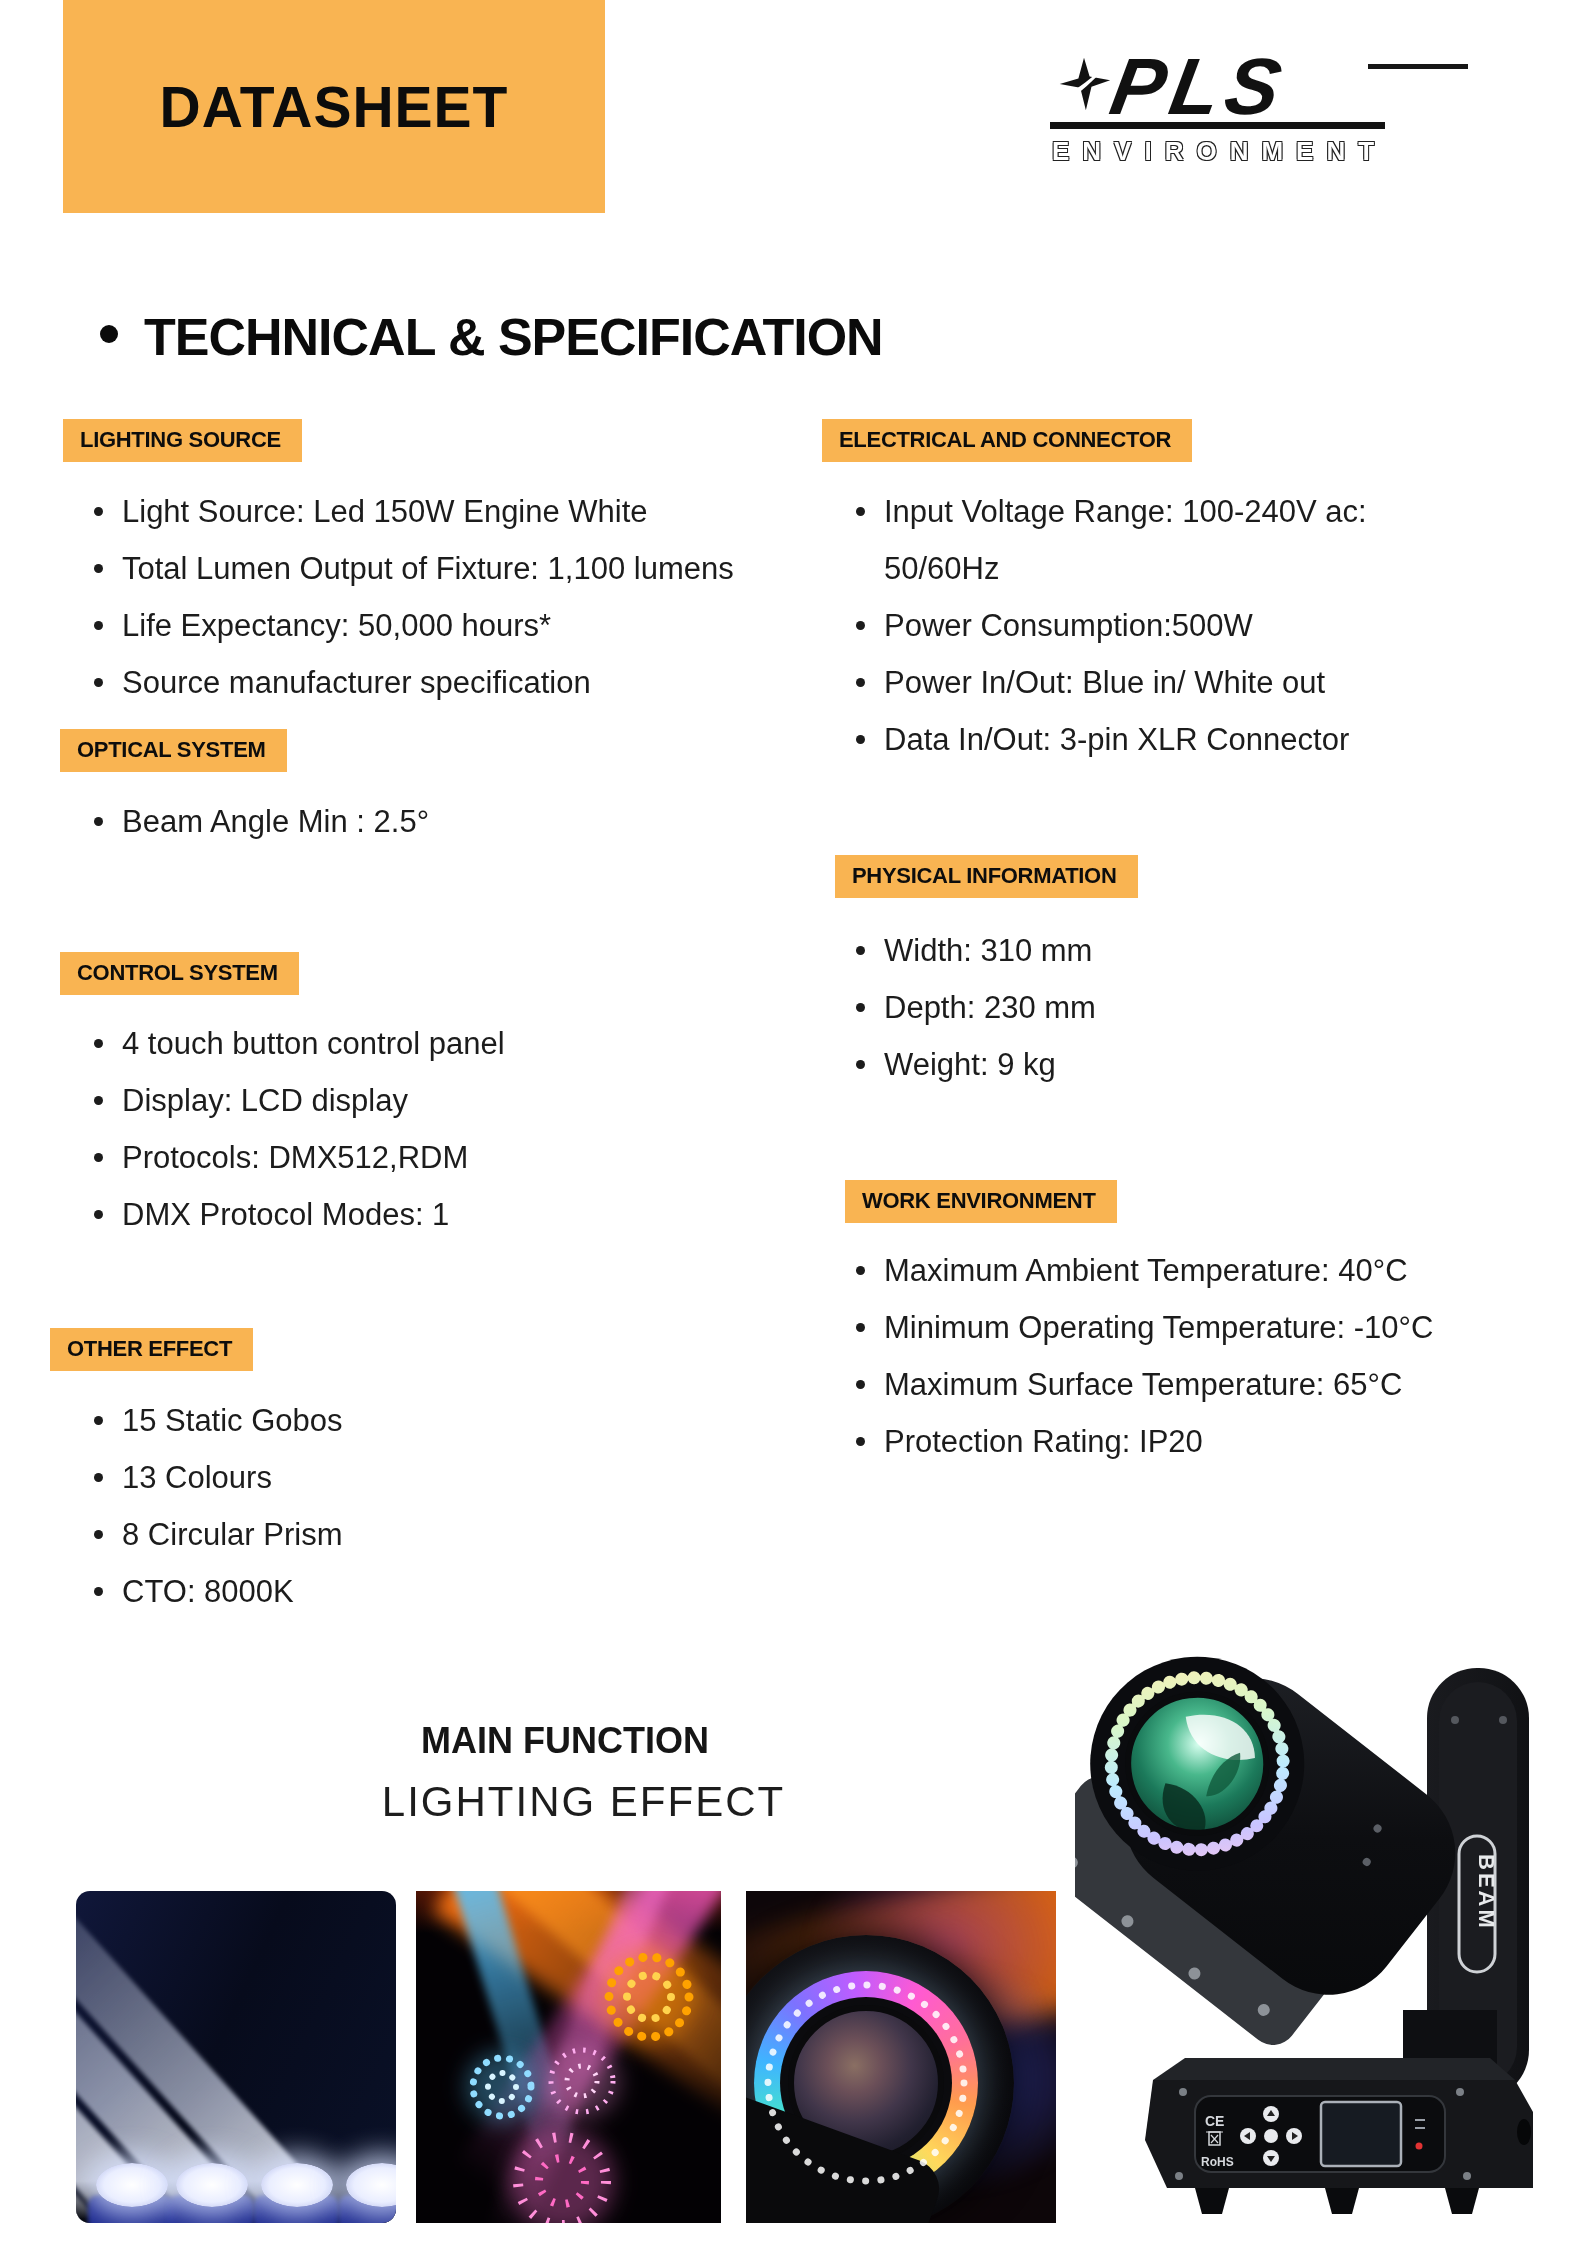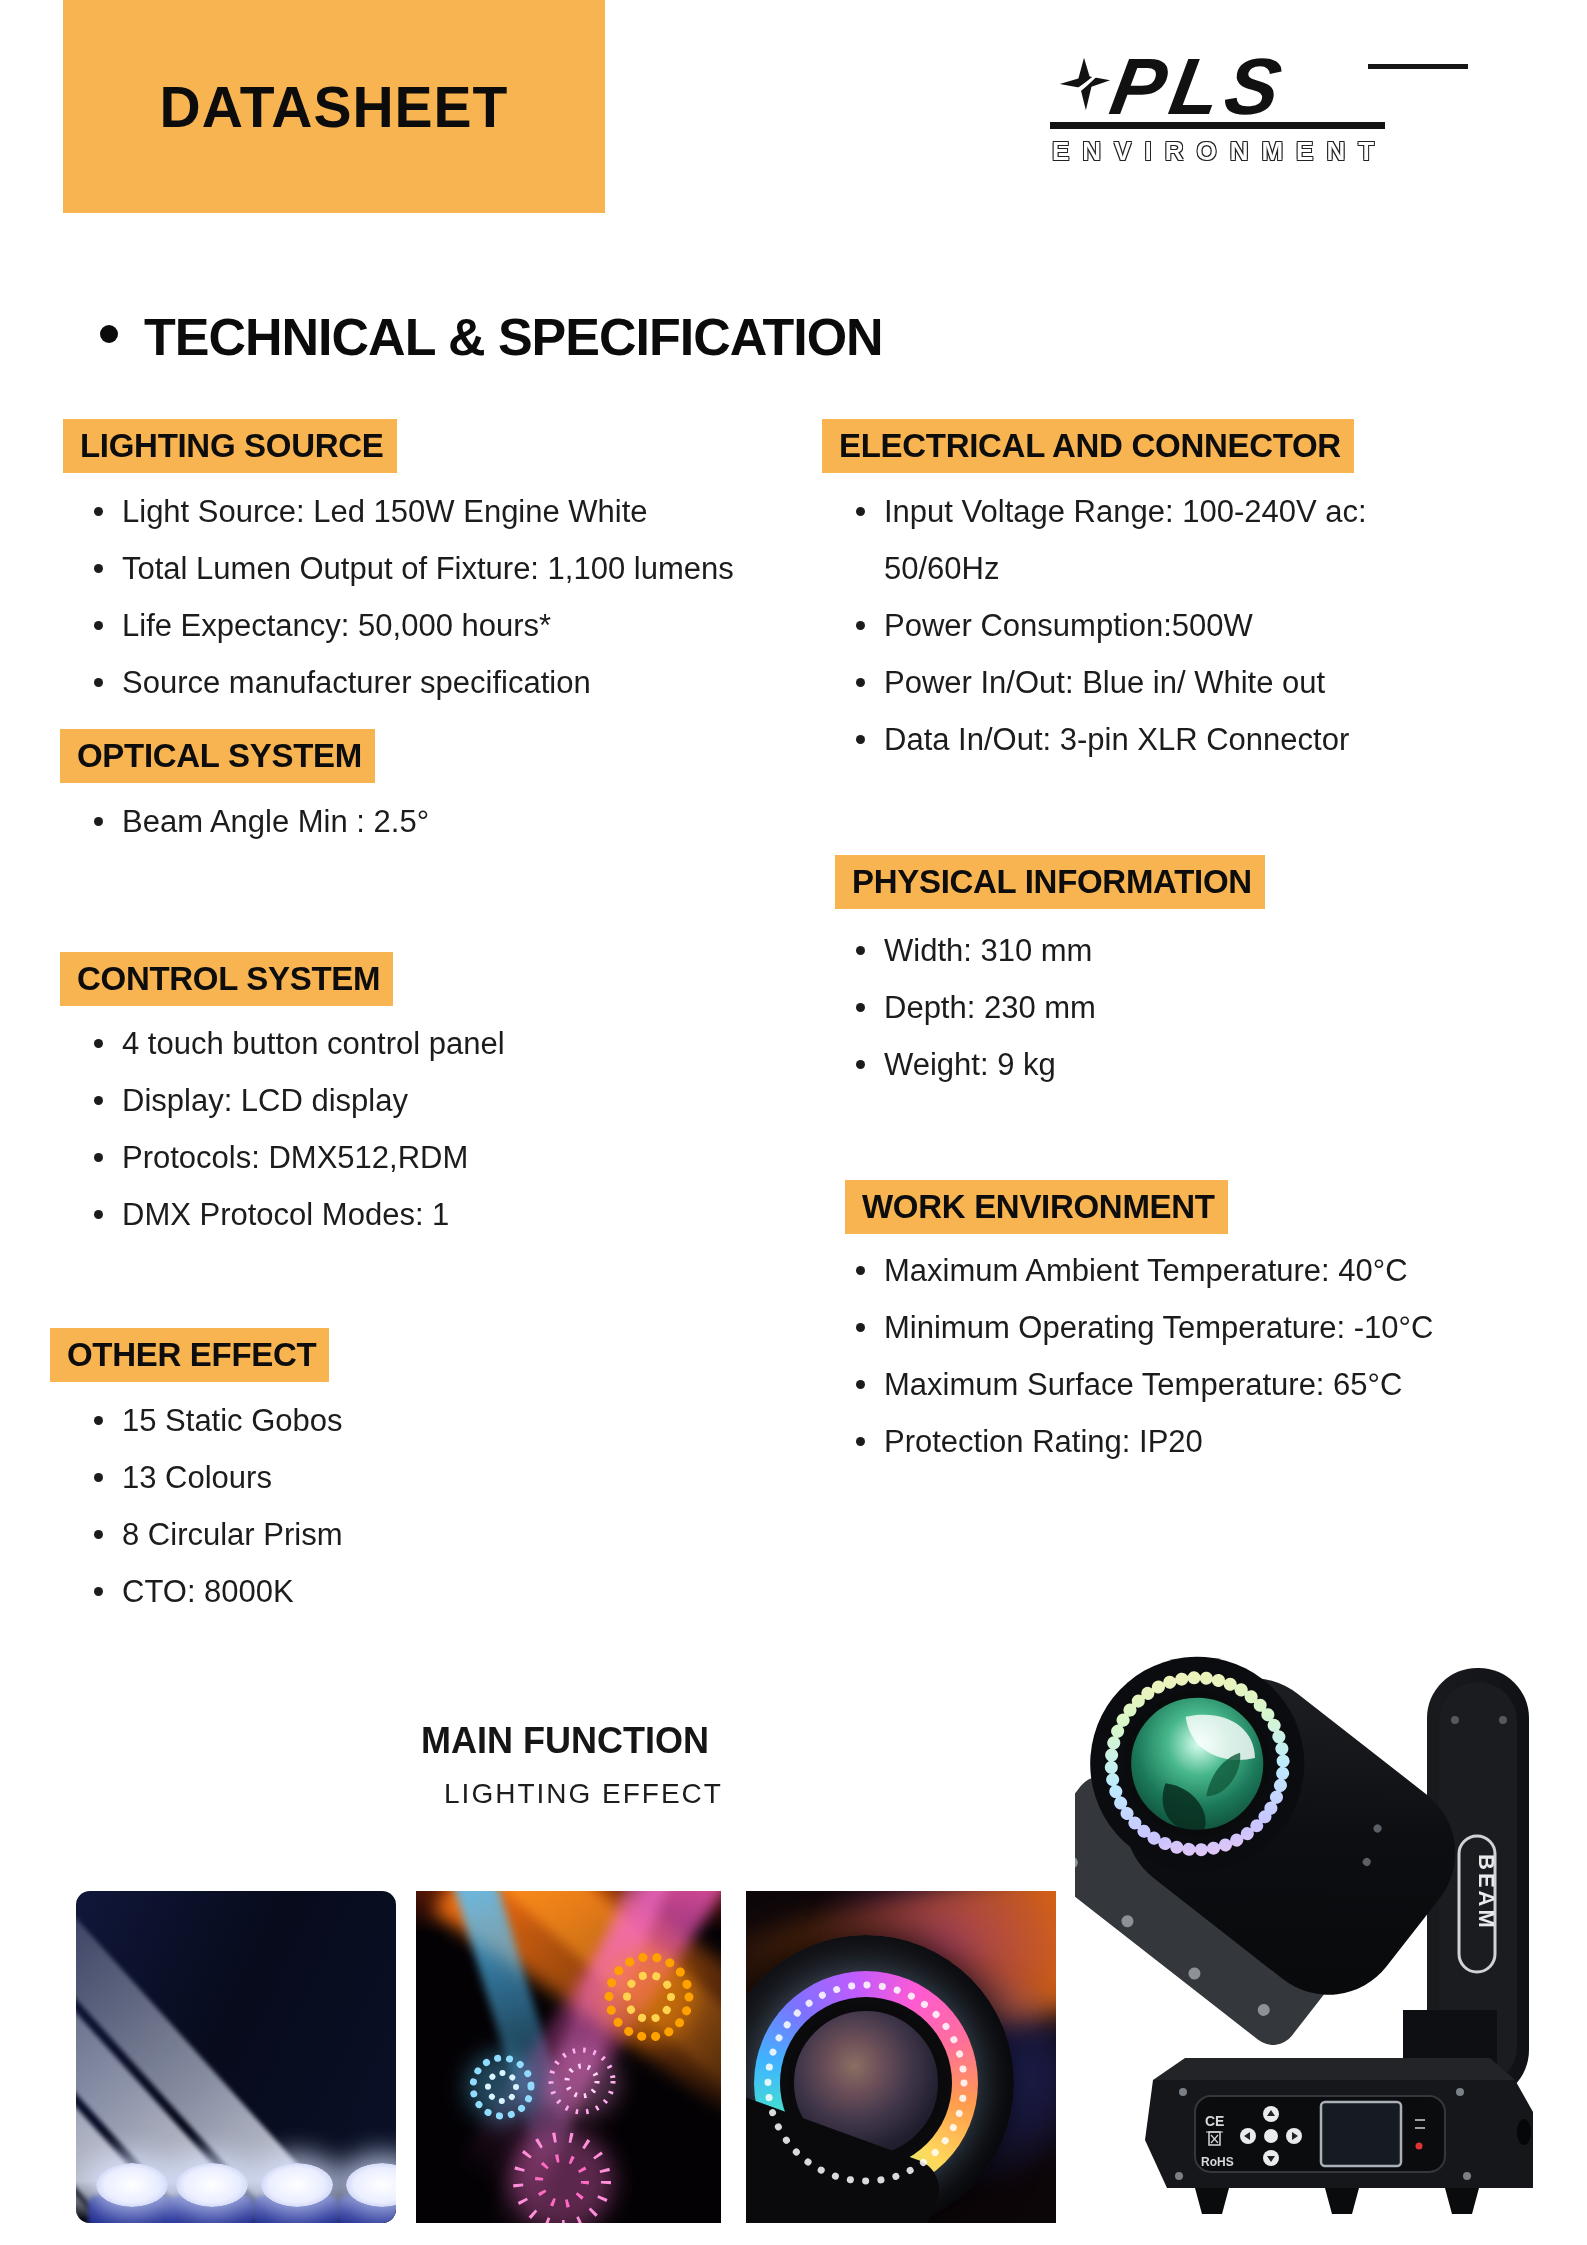--- a/index.html
+++ b/index.html
@@ -25,34 +25,34 @@
   .logo-sub { margin-top:7px; padding-left:2px; font-size:26px; font-weight:700; letter-spacing:13px;
               color:#ffffff; text-shadow:-1px -1px 0 #222,1px -1px 0 #222,-1px 1px 0 #222,1px 1px 0 #222; }
 
   
   .doc-title { left:100px; top:300px; display:flex; align-items:center; gap:26px; }
   .doc-title .dot { width:18px; height:18px; border-radius:50%; background:#0b0b0b; flex:0 0 auto; }
   .doc-title span.t { font-size:52px; font-weight:800; letter-spacing:-1px; color:#0b0b0b;margin-top:7px; }
 
   
   .label { display:inline-block; background:var(--accent); color:#0d0d0d;
-           font-size:33px; font-weight:800; letter-spacing:-0.3px; line-height:1.0;
-           padding:10px 13px 11px 17px; white-space:nowrap; }
+           font-size:22px; font-weight:800; letter-spacing:-0.3px; line-height:1.0;
+           padding:10px 21px 11px 17px; white-space:nowrap; }
   ul.spec { list-style:none; font-size:31px; line-height:57px; color:#1c1c1c; }
   ul.spec li { position:relative; padding-left:34px; }
   ul.spec li::before { content:""; position:absolute; left:6px; top:24px;
                        width:9px; height:9px; border-radius:50%; background:#1c1c1c; }
 
   .l-col-list { left:88px; width:760px; }
   .r-col-list { left:850px; width:640px; }
 
   
   .mf-wrap { left:0; top:1720px; width:1130px; text-align:center; }
   .mf-title { font-size:36px; font-weight:700; letter-spacing:0; color:#161616; }
-  .mf-sub { margin-top:16px; font-size:28px; font-weight:400; letter-spacing:2px; color:#1d1d1d;margin-left:37px; }
+  .mf-sub { margin-top:16px; font-size:42px; font-weight:400; letter-spacing:2px; color:#1d1d1d;margin-left:37px; }
 
   
   .photo { overflow:hidden; }
   #photo1 { left:76px; top:1891px; width:320px; height:332px; border-radius:14px;
             background:linear-gradient(115deg,#10173a 0%,#070b1c 45%,#0a1128 100%); }
   .p1-beam { position:absolute; bottom:-50px; width:54px; height:600px;
              transform-origin:50% 100%; transform:rotate(-42deg);
              background:linear-gradient(to top, rgba(255,255,255,0.98) 0%, rgba(225,233,255,0.6) 40%,
                         rgba(200,212,255,0.1) 88%, rgba(200,212,255,0) 100%);
              filter:blur(2px); }

